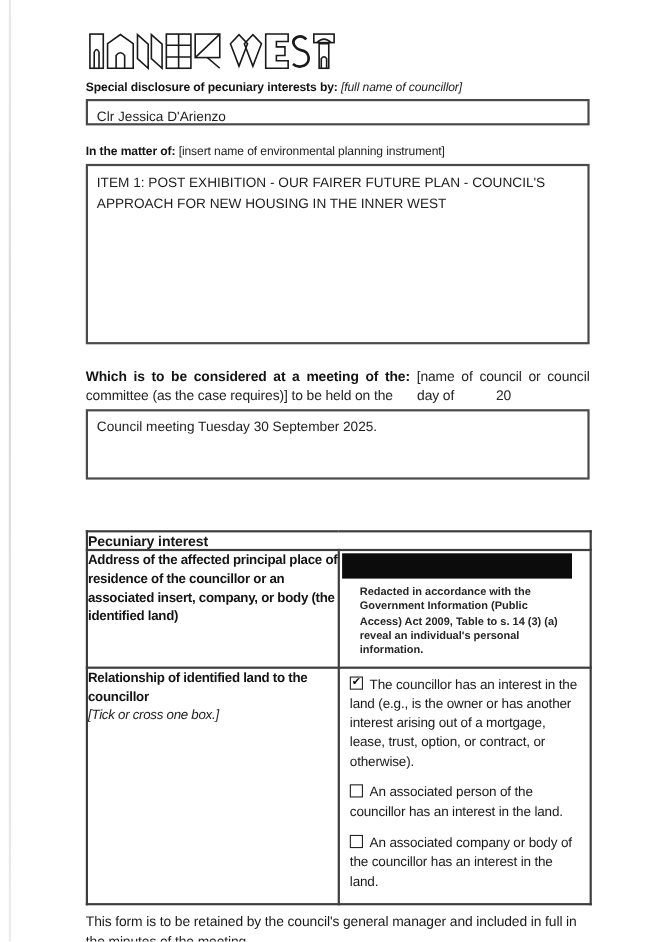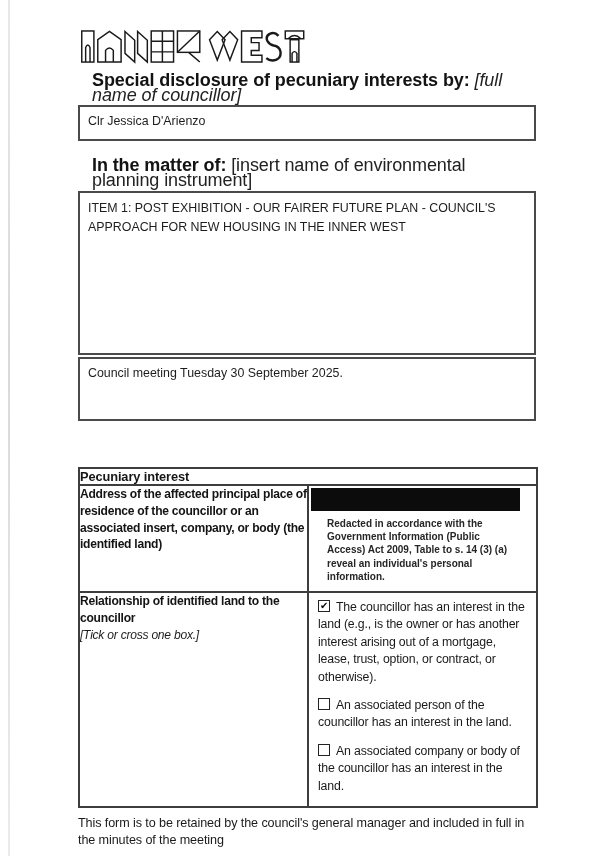--- a/index.html
+++ b/index.html
@@ -5,27 +5,27 @@
   html,body{margin:0;padding:0;background:#ffffff;}
   body{
     width:605px;height:856px;position:relative;overflow:hidden;
     font-family:"Liberation Sans","DejaVu Sans",sans-serif;
     color:#161616;-webkit-font-smoothing:antialiased;
   }
   .scan-edge{position:absolute;left:8px;top:0;bottom:0;width:2px;
     background:linear-gradient(#e3e3e3,#cfcfcf 40%,#e6e6e6);opacity:.8;}
   .page{position:absolute;left:78px;top:30px;width:458px;}
   .logo{display:block;width:229px;height:34px;}
-  .lbl{margin:9px 0 0 14px;font-size:18px;line-height:15px;font-weight:700;color:#131313;letter-spacing:-0.1px;}
+  .lbl{margin:9px 0 0 0;font-size:11px;line-height:15px;font-weight:700;color:#131313;letter-spacing:-0.1px;}
   .lbl .ph{font-weight:400;color:#222;}
   .lbl .it{font-style:italic;}
   .fillbox{margin-top:2px;border:2px solid #4a4a4a;background:#fff;
     padding:6px 8px;box-sizing:border-box;
     font-size:12.4px;line-height:1.4;color:#1d1d1d;}
-  .box-name{height:36px;}
+  .box-name{height:24px;}
   .box-matter{height:164px;margin-top:3px;line-height:1.55;}
   .box-meeting{height:64px;}
   .para{margin:21px 0 3px 0;font-size:12.6px;line-height:17.6px;text-align:justify;
     font-weight:700;color:#131313;letter-spacing:-0.1px;}
   .para .ph,.para .reg{font-weight:400;color:#222;}
   .sp1{display:inline-block;width:22px;}
   .sp2{display:inline-block;width:38px;}
   table.pec{margin-top:46px;width:460px;border-collapse:collapse;table-layout:fixed;}
   table.pec td{border:2px solid #3d3d3d;vertical-align:top;padding:0;}
   td.th{font-weight:700;font-size:12.8px;padding:3px 6px 3px 5px;letter-spacing:-0.1px;}
@@ -87,20 +87,21 @@
   <div class="fillbox box-name">
     <span>Clr Jessica D'Arienzo</span>
   </div>
 
   <p class="lbl" style="margin-top:17px;"><span>In the matter of:</span> <span class="ph">[insert name of environmental planning instrument]</span></p>
 
   <div class="fillbox box-matter">
     <span>ITEM 1: POST EXHIBITION - OUR FAIRER FUTURE PLAN - COUNCIL'S APPROACH FOR NEW HOUSING IN THE INNER WEST</span>
   </div>
 
+  <p class="para"><span>Which is to be considered at a meeting of the:</span> <span class="ph">[name of council or council committee (as the case requires)]</span> <span class="reg">to be held on the</span><span class="sp1"></span><span class="reg">day of</span><span class="sp2"></span><span class="reg">20</span></p>
 
   <div class="fillbox box-meeting">
     <span>Council meeting Tuesday 30 September 2025.</span>
   </div>
 
   <table class="pec">
     <tbody>
         <tr>
       <td class="th" colspan="2">Pecuniary interest</td>
     </tr>

